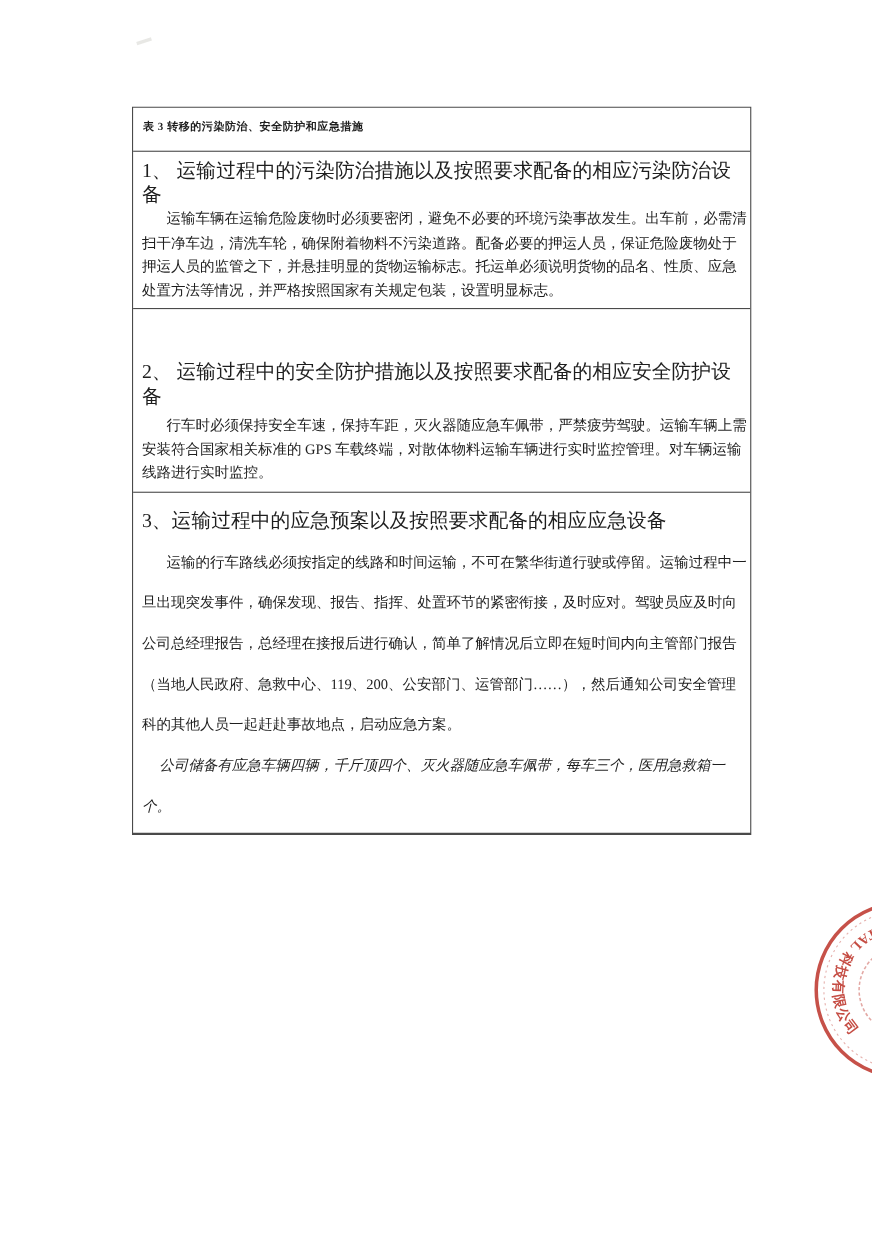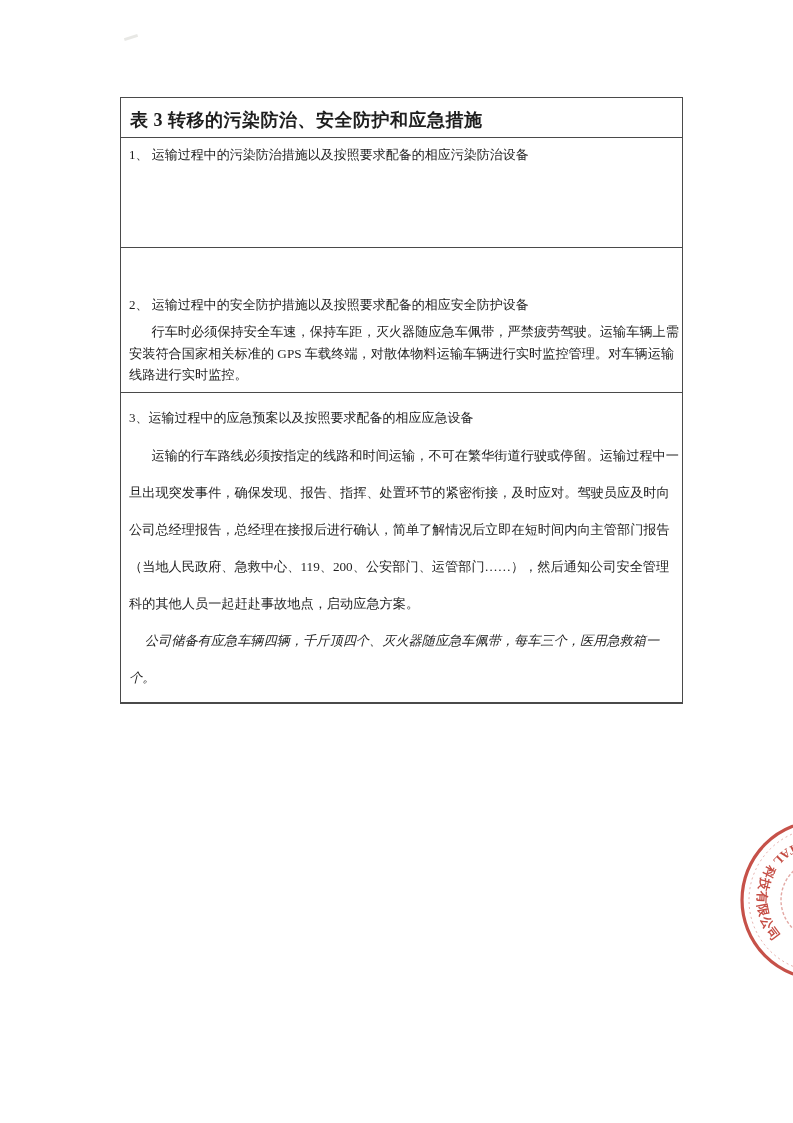--- a/index.html
+++ b/index.html
@@ -32,39 +32,39 @@
     width: 563px;
     border: 1px solid #4a4a4a;
     border-bottom-width: 2px;
     box-sizing: border-box;
     background: #fff;
   }
   .t-header {
     box-sizing: border-box;
     height: 40px;
     padding: 10px 4px 0 9px;
-    font-size: 18px;
+    font-size: 10px;
     font-weight: bold;
     border-bottom: 1px solid #4a4a4a;
     letter-spacing: 0.5px;
   }
   .t-row {
     box-sizing: border-box;
     padding: 6px 3px 6px 8px;
     border-bottom: 1px solid #4a4a4a;
     font-size: 13.2px;
     line-height: 21.5px;
   }
   .t-row.r1, .t-row.r2 { min-height: 110px; }
   .t-row.r3 {
     min-height: 261px;
     border-bottom: none;
   }
   .row-heading {
-    font-size: 13px;
+    font-size: 18px;
     line-height: 22px;
   }
   .t-row.r2 .row-heading { margin-bottom: 5px; margin-top: 40px; }
   .t-row.r3 .row-heading {
     margin-top: 8px;
     margin-bottom: 8px;
   }
   .para {
     margin: 0;
     text-indent: 1.7em;
@@ -93,20 +93,21 @@
 </head>
 <body>
 
 <div class="smudge"></div>
 
 <div class="doc-table">
   <div class="t-header">表 3 转移的污染防治、安全防护和应急措施</div>
 
   <div class="t-row r1">
     <div class="row-heading">1、 运输过程中的污染防治措施以及按照要求配备的相应污染防治设备</div>
+    <p class="para">运输车辆在运输危险废物时必须要密闭，避免不必要的环境污染事故发生。出车前，必需清扫干净车边，清洗车轮，确保附着物料不污染道路。配备必要的押运人员，保证危险废物处于押运人员的监管之下，并悬挂明显的货物运输标志。托运单必须说明货物的品名、性质、应急处置方法等情况，并严格按照国家有关规定包装，设置明显标志。</p>
   </div>
 
   <div class="t-row r2">
     <div class="row-heading">2、 运输过程中的安全防护措施以及按照要求配备的相应安全防护设备</div>
     <p class="para">行车时必须保持安全车速，保持车距，灭火器随应急车佩带，严禁疲劳驾驶。运输车辆上需安装符合国家相关标准的 GPS 车载终端，对散体物料运输车辆进行实时监控管理。对车辆运输线路进行实时监控。</p>
   </div>
 
   <div class="t-row r3">
     <div class="row-heading">3、运输过程中的应急预案以及按照要求配备的相应应急设备</div>
     <p class="para">运输的行车路线必须按指定的线路和时间运输，不可在繁华街道行驶或停留。运输过程中一旦出现突发事件，确保发现、报告、指挥、处置环节的紧密衔接，及时应对。驾驶员应及时向公司总经理报告，总经理在接报后进行确认，简单了解情况后立即在短时间内向主管部门报告（当地人民政府、急救中心、119、200、公安部门、运管部门……），然后通知公司安全管理科的其他人员一起赶赴事故地点，启动应急方案。</p>

